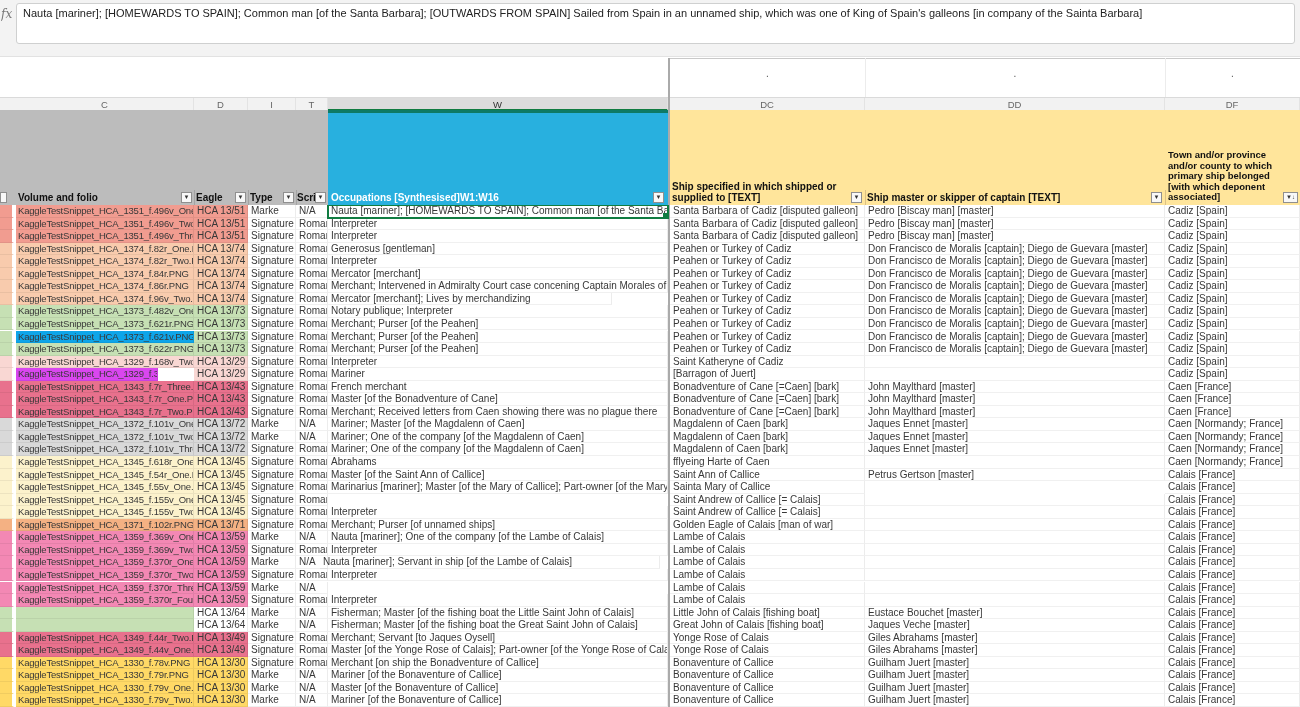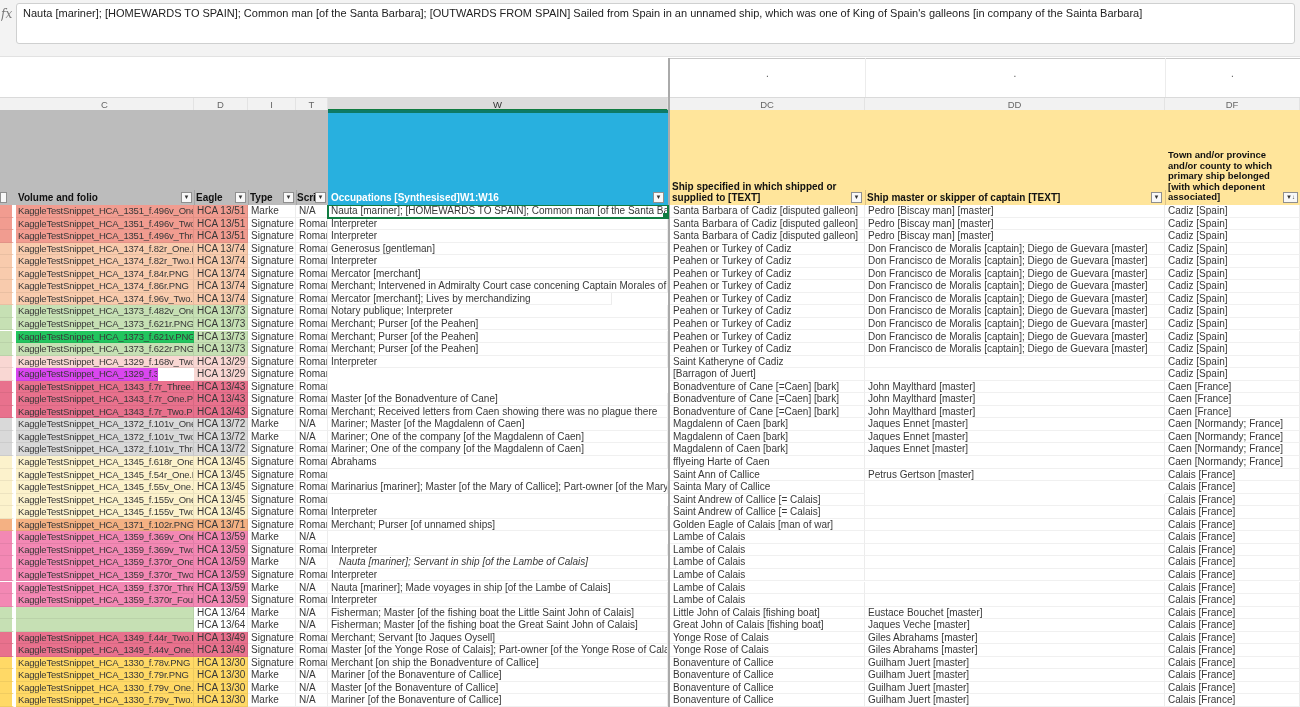--- a/index.html
+++ b/index.html
@@ -221,21 +221,21 @@
           <div class="cell d" style="left: 194px; width: 54px; background: rgb(198, 224, 180);">HCA 13/73</div>
           <div class="cell i" style="left: 248px; width: 48px;">Signature</div>
           <div class="cell t" style="left: 296px; width: 32px;">Roman</div>
           <div class="cell w" style="left: 328px; width: 340px;">Merchant; Purser [of the Peahen]</div>
           <div class="cell dc" style="left: 670px; width: 195px;">Peahen or Turkey of Cadiz</div>
           <div class="cell dd" style="left: 865px; width: 300px;">Don Francisco de Moralis [captain]; Diego de Guevara [master]</div>
           <div class="cell df" style="left: 1165px; width: 135px;">Cadiz [Spain]</div>
         </div>
         <div class="row" style="top: 125.5px;">
           <div class="cell edge" style="left: 0px; width: 14px; background: rgb(198, 224, 180);"></div>
-          <div class="cell c" style="left: 16px; width: 178px; background: #22c55e;">KaggleTestSnippet_HCA_1373_f.621v.PNG</div>
+          <div class="cell c" style="left: 16px; width: 178px; background: #0ea5e9;">KaggleTestSnippet_HCA_1373_f.621v.PNG</div>
           <div class="cell d" style="left: 194px; width: 54px; background: rgb(198, 224, 180);">HCA 13/73</div>
           <div class="cell i" style="left: 248px; width: 48px;">Signature</div>
           <div class="cell t" style="left: 296px; width: 32px;">Roman</div>
           <div class="cell w" style="left: 328px; width: 340px;">Merchant; Purser [of the Peahen]</div>
           <div class="cell dc" style="left: 670px; width: 195px;">Peahen or Turkey of Cadiz</div>
           <div class="cell dd" style="left: 865px; width: 300px;">Don Francisco de Moralis [captain]; Diego de Guevara [master]</div>
           <div class="cell df" style="left: 1165px; width: 135px;">Cadiz [Spain]</div>
         </div>
         <div class="row" style="top: 138.05px;">
           <div class="cell edge" style="left: 0px; width: 14px; background: rgb(198, 224, 180);"></div>
@@ -258,30 +258,32 @@
           <div class="cell dc" style="left: 670px; width: 195px;">Saint Katheryne of Cadiz</div>
           <div class="cell dd" style="left: 865px; width: 300px;"></div>
           <div class="cell df" style="left: 1165px; width: 135px;">Cadiz [Spain]</div>
         </div>
         <div class="row" style="top: 163.15px;">
           <div class="cell edge" style="left: 0px; width: 14px; background: rgb(249, 215, 211);"></div>
           <div class="cell c" style="left: 16px; width: 142px; background: #d946ef;">KaggleTestSnippet_HCA_1329_f.331v.PNG</div>
           <div class="cell d" style="left: 194px; width: 54px; background: rgb(249, 215, 211);">HCA 13/29</div>
           <div class="cell i" style="left: 248px; width: 48px;">Signature</div>
           <div class="cell t" style="left: 296px; width: 32px;">Roman</div>
+          <div class="cell w" style="left: 328px; width: 340px;">Mariner</div>
           <div class="cell dc" style="left: 670px; width: 195px;">[Barragon of Juert]</div>
           <div class="cell dd" style="left: 865px; width: 300px;"></div>
           <div class="cell df" style="left: 1165px; width: 135px;">Cadiz [Spain]</div>
         </div>
         <div class="row" style="top: 175.7px;">
           <div class="cell edge" style="left: 0px; width: 14px; background: rgb(232, 113, 141);"></div>
           <div class="cell c" style="left: 16px; width: 178px; background: rgb(232, 113, 141);">KaggleTestSnippet_HCA_1343_f.7r_Three.PNG</div>
           <div class="cell d" style="left: 194px; width: 54px; background: rgb(232, 113, 141);">HCA 13/43</div>
           <div class="cell i" style="left: 248px; width: 48px;">Signature</div>
           <div class="cell t" style="left: 296px; width: 32px;">Roman</div>
+          <div class="cell w" style="left: 328px; width: 340px;">French merchant</div>
           <div class="cell dc" style="left: 670px; width: 195px;">Bonadventure of Cane [=Caen] [bark]</div>
           <div class="cell dd" style="left: 865px; width: 300px;">John Maylthard [master]</div>
           <div class="cell df" style="left: 1165px; width: 135px;">Caen [France]</div>
         </div>
         <div class="row" style="top: 188.25px;">
           <div class="cell edge" style="left: 0px; width: 14px; background: rgb(232, 113, 141);"></div>
           <div class="cell c" style="left: 16px; width: 178px; background: rgb(232, 113, 141);">KaggleTestSnippet_HCA_1343_f.7r_One.PNG</div>
           <div class="cell d" style="left: 194px; width: 54px; background: rgb(232, 113, 141);">HCA 13/43</div>
           <div class="cell i" style="left: 248px; width: 48px;">Signature</div>
           <div class="cell t" style="left: 296px; width: 32px;">Roman</div>
@@ -344,20 +346,21 @@
           <div class="cell dc" style="left: 670px; width: 195px;">fflyeing Harte of Caen</div>
           <div class="cell dd" style="left: 865px; width: 300px;"></div>
           <div class="cell df" style="left: 1165px; width: 135px;">Caen [Normandy; France]</div>
         </div>
         <div class="row" style="top: 263.55px;">
           <div class="cell edge" style="left: 0px; width: 14px; background: rgb(252, 242, 204);"></div>
           <div class="cell c" style="left: 16px; width: 178px; background: rgb(252, 242, 204);">KaggleTestSnippet_HCA_1345_f.54r_One.PNG</div>
           <div class="cell d" style="left: 194px; width: 54px; background: rgb(252, 242, 204);">HCA 13/45</div>
           <div class="cell i" style="left: 248px; width: 48px;">Signature</div>
           <div class="cell t" style="left: 296px; width: 32px;">Roman</div>
+          <div class="cell w" style="left: 328px; width: 340px;">Master [of the Saint Ann of Callice]</div>
           <div class="cell dc" style="left: 670px; width: 195px;">Saint Ann of Callice</div>
           <div class="cell dd" style="left: 865px; width: 300px;">Petrus Gertson [master]</div>
           <div class="cell df" style="left: 1165px; width: 135px;">Calais [France]</div>
         </div>
         <div class="row" style="top: 276.1px;">
           <div class="cell edge" style="left: 0px; width: 14px; background: rgb(252, 242, 204);"></div>
           <div class="cell c" style="left: 16px; width: 178px; background: rgb(252, 242, 204);">KaggleTestSnippet_HCA_1345_f.55v_One.PNG</div>
           <div class="cell d" style="left: 194px; width: 54px; background: rgb(252, 242, 204);">HCA 13/45</div>
           <div class="cell i" style="left: 248px; width: 48px;">Signature</div>
           <div class="cell t" style="left: 296px; width: 32px;">Roman</div>
@@ -396,20 +399,21 @@
           <div class="cell dc" style="left: 670px; width: 195px;">Golden Eagle of Calais [man of war]</div>
           <div class="cell dd" style="left: 865px; width: 300px;"></div>
           <div class="cell df" style="left: 1165px; width: 135px;">Calais [France]</div>
         </div>
         <div class="row" style="top: 326.3px;">
           <div class="cell edge" style="left: 0px; width: 14px; background: rgb(243, 136, 180);"></div>
           <div class="cell c" style="left: 16px; width: 178px; background: rgb(243, 136, 180);">KaggleTestSnippet_HCA_1359_f.369v_One.PNG</div>
           <div class="cell d" style="left: 194px; width: 54px; background: rgb(243, 136, 180);">HCA 13/59</div>
           <div class="cell i" style="left: 248px; width: 48px;">Marke</div>
           <div class="cell t" style="left: 296px; width: 32px;">N/A</div>
+          <div class="cell w" style="left: 328px; width: 340px;">Nauta [mariner]; One of the company [of the Lambe of Calais]</div>
           <div class="cell dc" style="left: 670px; width: 195px;">Lambe of Calais</div>
           <div class="cell dd" style="left: 865px; width: 300px;"></div>
           <div class="cell df" style="left: 1165px; width: 135px;">Calais [France]</div>
         </div>
         <div class="row" style="top: 338.85px;">
           <div class="cell edge" style="left: 0px; width: 14px; background: rgb(243, 136, 180);"></div>
           <div class="cell c" style="left: 16px; width: 178px; background: rgb(243, 136, 180);">KaggleTestSnippet_HCA_1359_f.369v_Two.PNG</div>
           <div class="cell d" style="left: 194px; width: 54px; background: rgb(243, 136, 180);">HCA 13/59</div>
           <div class="cell i" style="left: 248px; width: 48px;">Signature</div>
           <div class="cell t" style="left: 296px; width: 32px;">Roman</div>
@@ -417,21 +421,21 @@
           <div class="cell dc" style="left: 670px; width: 195px;">Lambe of Calais</div>
           <div class="cell dd" style="left: 865px; width: 300px;"></div>
           <div class="cell df" style="left: 1165px; width: 135px;">Calais [France]</div>
         </div>
         <div class="row" style="top: 351.4px;">
           <div class="cell edge" style="left: 0px; width: 14px; background: rgb(243, 136, 180);"></div>
           <div class="cell c" style="left: 16px; width: 178px; background: rgb(243, 136, 180);">KaggleTestSnippet_HCA_1359_f.370r_One.PNG</div>
           <div class="cell d" style="left: 194px; width: 54px; background: rgb(243, 136, 180);">HCA 13/59</div>
           <div class="cell i" style="left: 248px; width: 48px;">Marke</div>
           <div class="cell t" style="left: 296px; width: 32px;">N/A</div>
-          <div class="cell w" style="left: 336px; width: 340px; font-style: italic;">Nauta [mariner]; Servant in ship [of the Lambe of Calais]</div>
+          <div class="cell w" style="left: 320px; width: 340px;">Nauta [mariner]; Servant in ship [of the Lambe of Calais]</div>
           <div class="cell dc" style="left: 670px; width: 195px;">Lambe of Calais</div>
           <div class="cell dd" style="left: 865px; width: 300px;"></div>
           <div class="cell df" style="left: 1165px; width: 135px;">Calais [France]</div>
         </div>
         <div class="row" style="top: 363.95px;">
           <div class="cell edge" style="left: 0px; width: 14px; background: rgb(243, 136, 180);"></div>
           <div class="cell c" style="left: 16px; width: 178px; background: rgb(243, 136, 180);">KaggleTestSnippet_HCA_1359_f.370r_Two.PNG</div>
           <div class="cell d" style="left: 194px; width: 54px; background: rgb(243, 136, 180);">HCA 13/59</div>
           <div class="cell i" style="left: 248px; width: 48px;">Signature</div>
           <div class="cell t" style="left: 296px; width: 32px;">Roman</div>
@@ -439,21 +443,20 @@
           <div class="cell dc" style="left: 670px; width: 195px;">Lambe of Calais</div>
           <div class="cell dd" style="left: 865px; width: 300px;"></div>
           <div class="cell df" style="left: 1165px; width: 135px;">Calais [France]</div>
         </div>
         <div class="row" style="top: 376.5px;">
           <div class="cell edge" style="left: 0px; width: 14px; background: rgb(243, 136, 180);"></div>
           <div class="cell c" style="left: 16px; width: 178px; background: rgb(243, 136, 180);">KaggleTestSnippet_HCA_1359_f.370r_Three.PNG</div>
           <div class="cell d" style="left: 194px; width: 54px; background: rgb(243, 136, 180);">HCA 13/59</div>
           <div class="cell i" style="left: 248px; width: 48px;">Marke</div>
           <div class="cell t" style="left: 296px; width: 32px;">N/A</div>
-          <div class="cell w" style="left: 328px; width: 340px;">Nauta [mariner]; Made voyages in ship [of the Lambe of Calais]</div>
           <div class="cell dc" style="left: 670px; width: 195px;">Lambe of Calais</div>
           <div class="cell dd" style="left: 865px; width: 300px;"></div>
           <div class="cell df" style="left: 1165px; width: 135px;">Calais [France]</div>
         </div>
         <div class="row" style="top: 389.05px;">
           <div class="cell edge" style="left: 0px; width: 14px; background: rgb(243, 136, 180);"></div>
           <div class="cell c" style="left: 16px; width: 178px; background: rgb(243, 136, 180);">KaggleTestSnippet_HCA_1359_f.370r_Four.PNG</div>
           <div class="cell d" style="left: 194px; width: 54px; background: rgb(243, 136, 180);">HCA 13/59</div>
           <div class="cell i" style="left: 248px; width: 48px;">Signature</div>
           <div class="cell t" style="left: 296px; width: 32px;">Roman</div>

